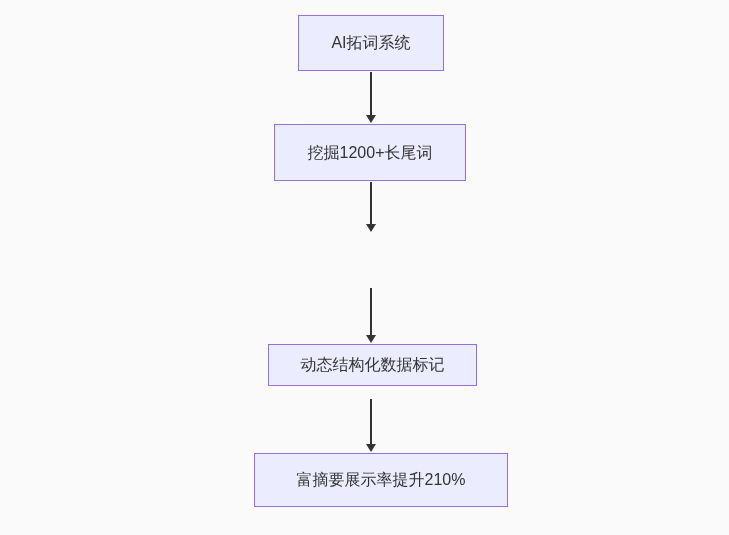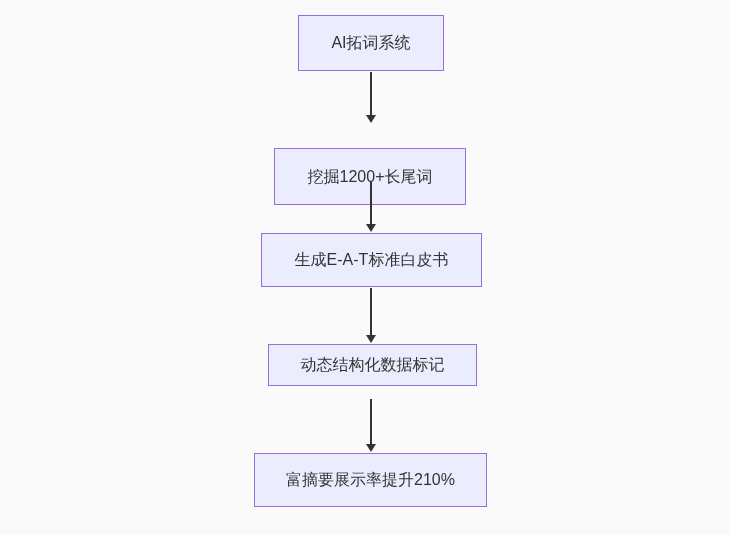--- a/index.html
+++ b/index.html
@@ -29,24 +29,24 @@
     justify-content:center;
     background:var(--node-fill);
     border:1.5px solid var(--node-border);
     color:var(--node-text);
     font-size:16px;
     line-height:1.2;
     text-align:left;
     white-space:nowrap;
   }
   #node-1{left:298px;top:15px;width:146px;height:56px;}
-  #node-2{left:274px;top:124px;width:192px;height:57px;margin-top:24px;}
+  #node-2{left:274px;top:124px;width:192px;height:57px;}
   #node-3{left:261px;top:233px;width:221px;height:54px;}
   #node-4{left:268px;top:344px;width:209px;height:42px;}
-  #node-5{left:254px;top:453px;width:233px;height:54px;}
+  #node-5{left:254px;top:453px;width:254px;height:54px;}
 
   .arrow{
     position:absolute;
     left:361px;           
     width:20px;
     display:flex;
     flex-direction:column;
     align-items:center;
   }
   .arrow .line{
@@ -81,23 +81,20 @@
 
   <div class="node" id="node-2">
     <span>挖掘1200+长尾词</span>
   </div>
 
   <div class="arrow" id="arrow-2">
     <span class="line"></span>
     <span class="head"></span>
   </div>
 
-  <div class="node" id="node-3">
-    <span>生成E-A-T标准白皮书</span>
-  </div>
 
   <div class="arrow" id="arrow-3">
     <span class="line"></span>
     <span class="head"></span>
   </div>
 
   <div class="node" id="node-4">
     <span>动态结构化数据标记</span>
   </div>
 

